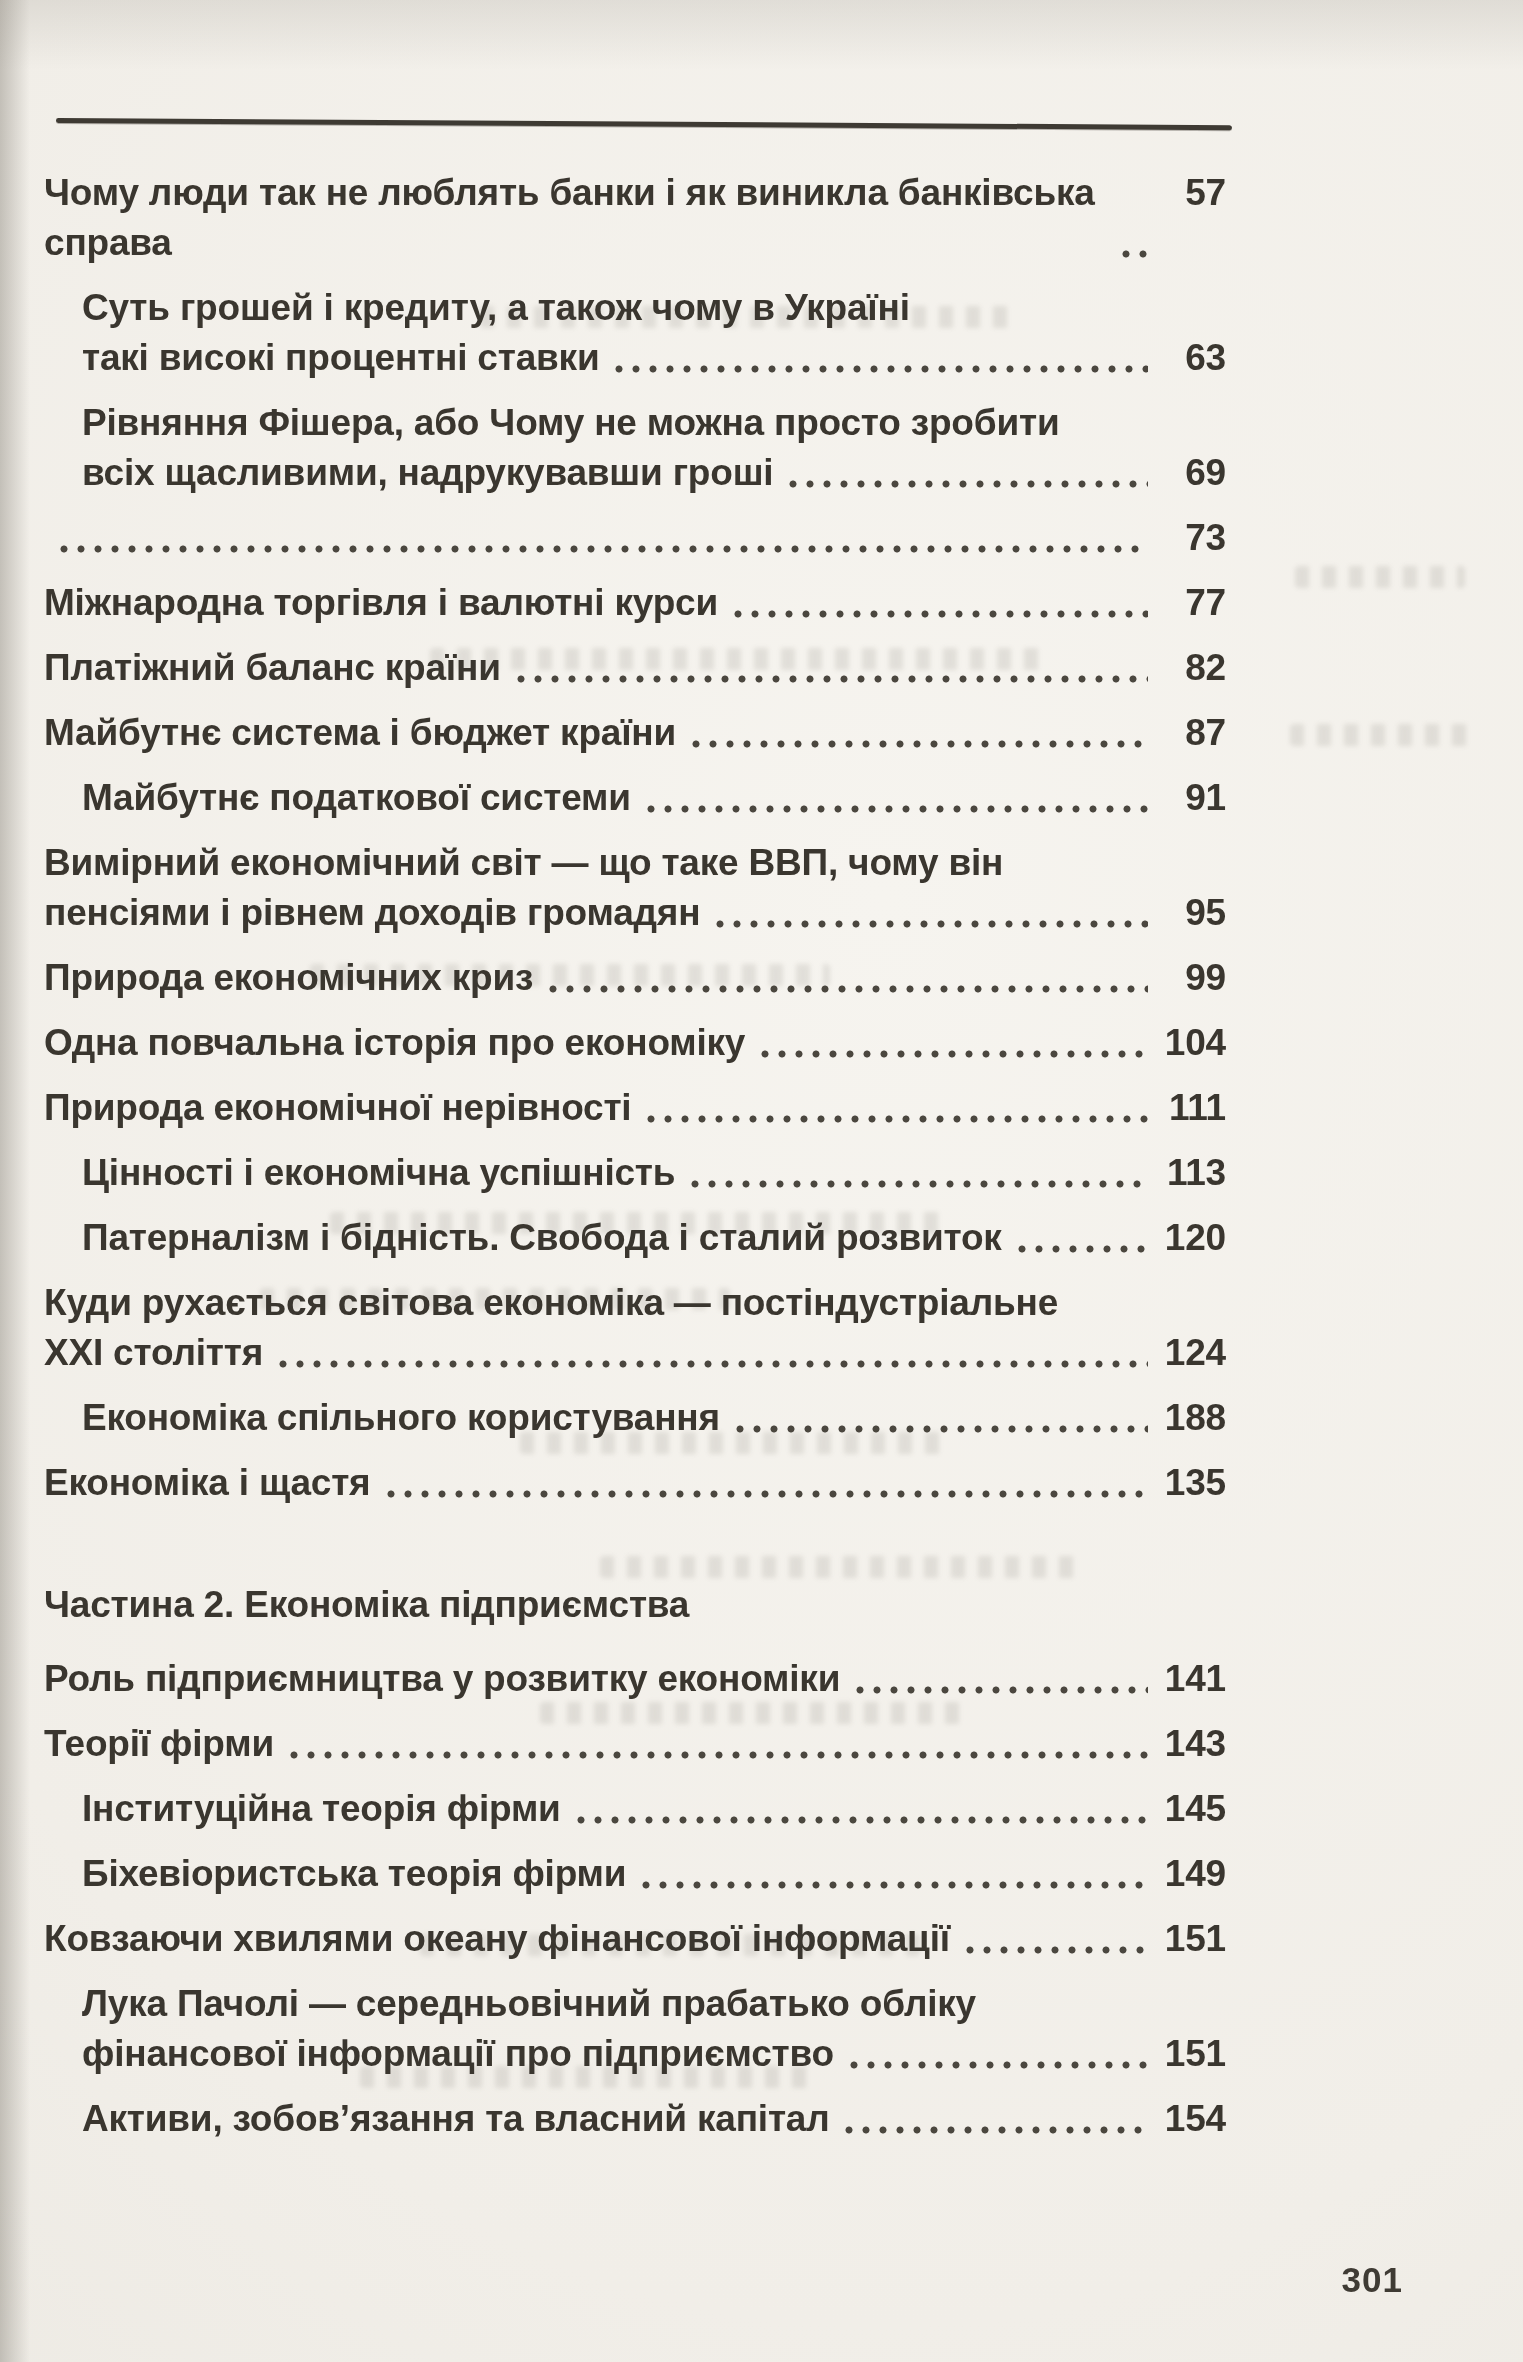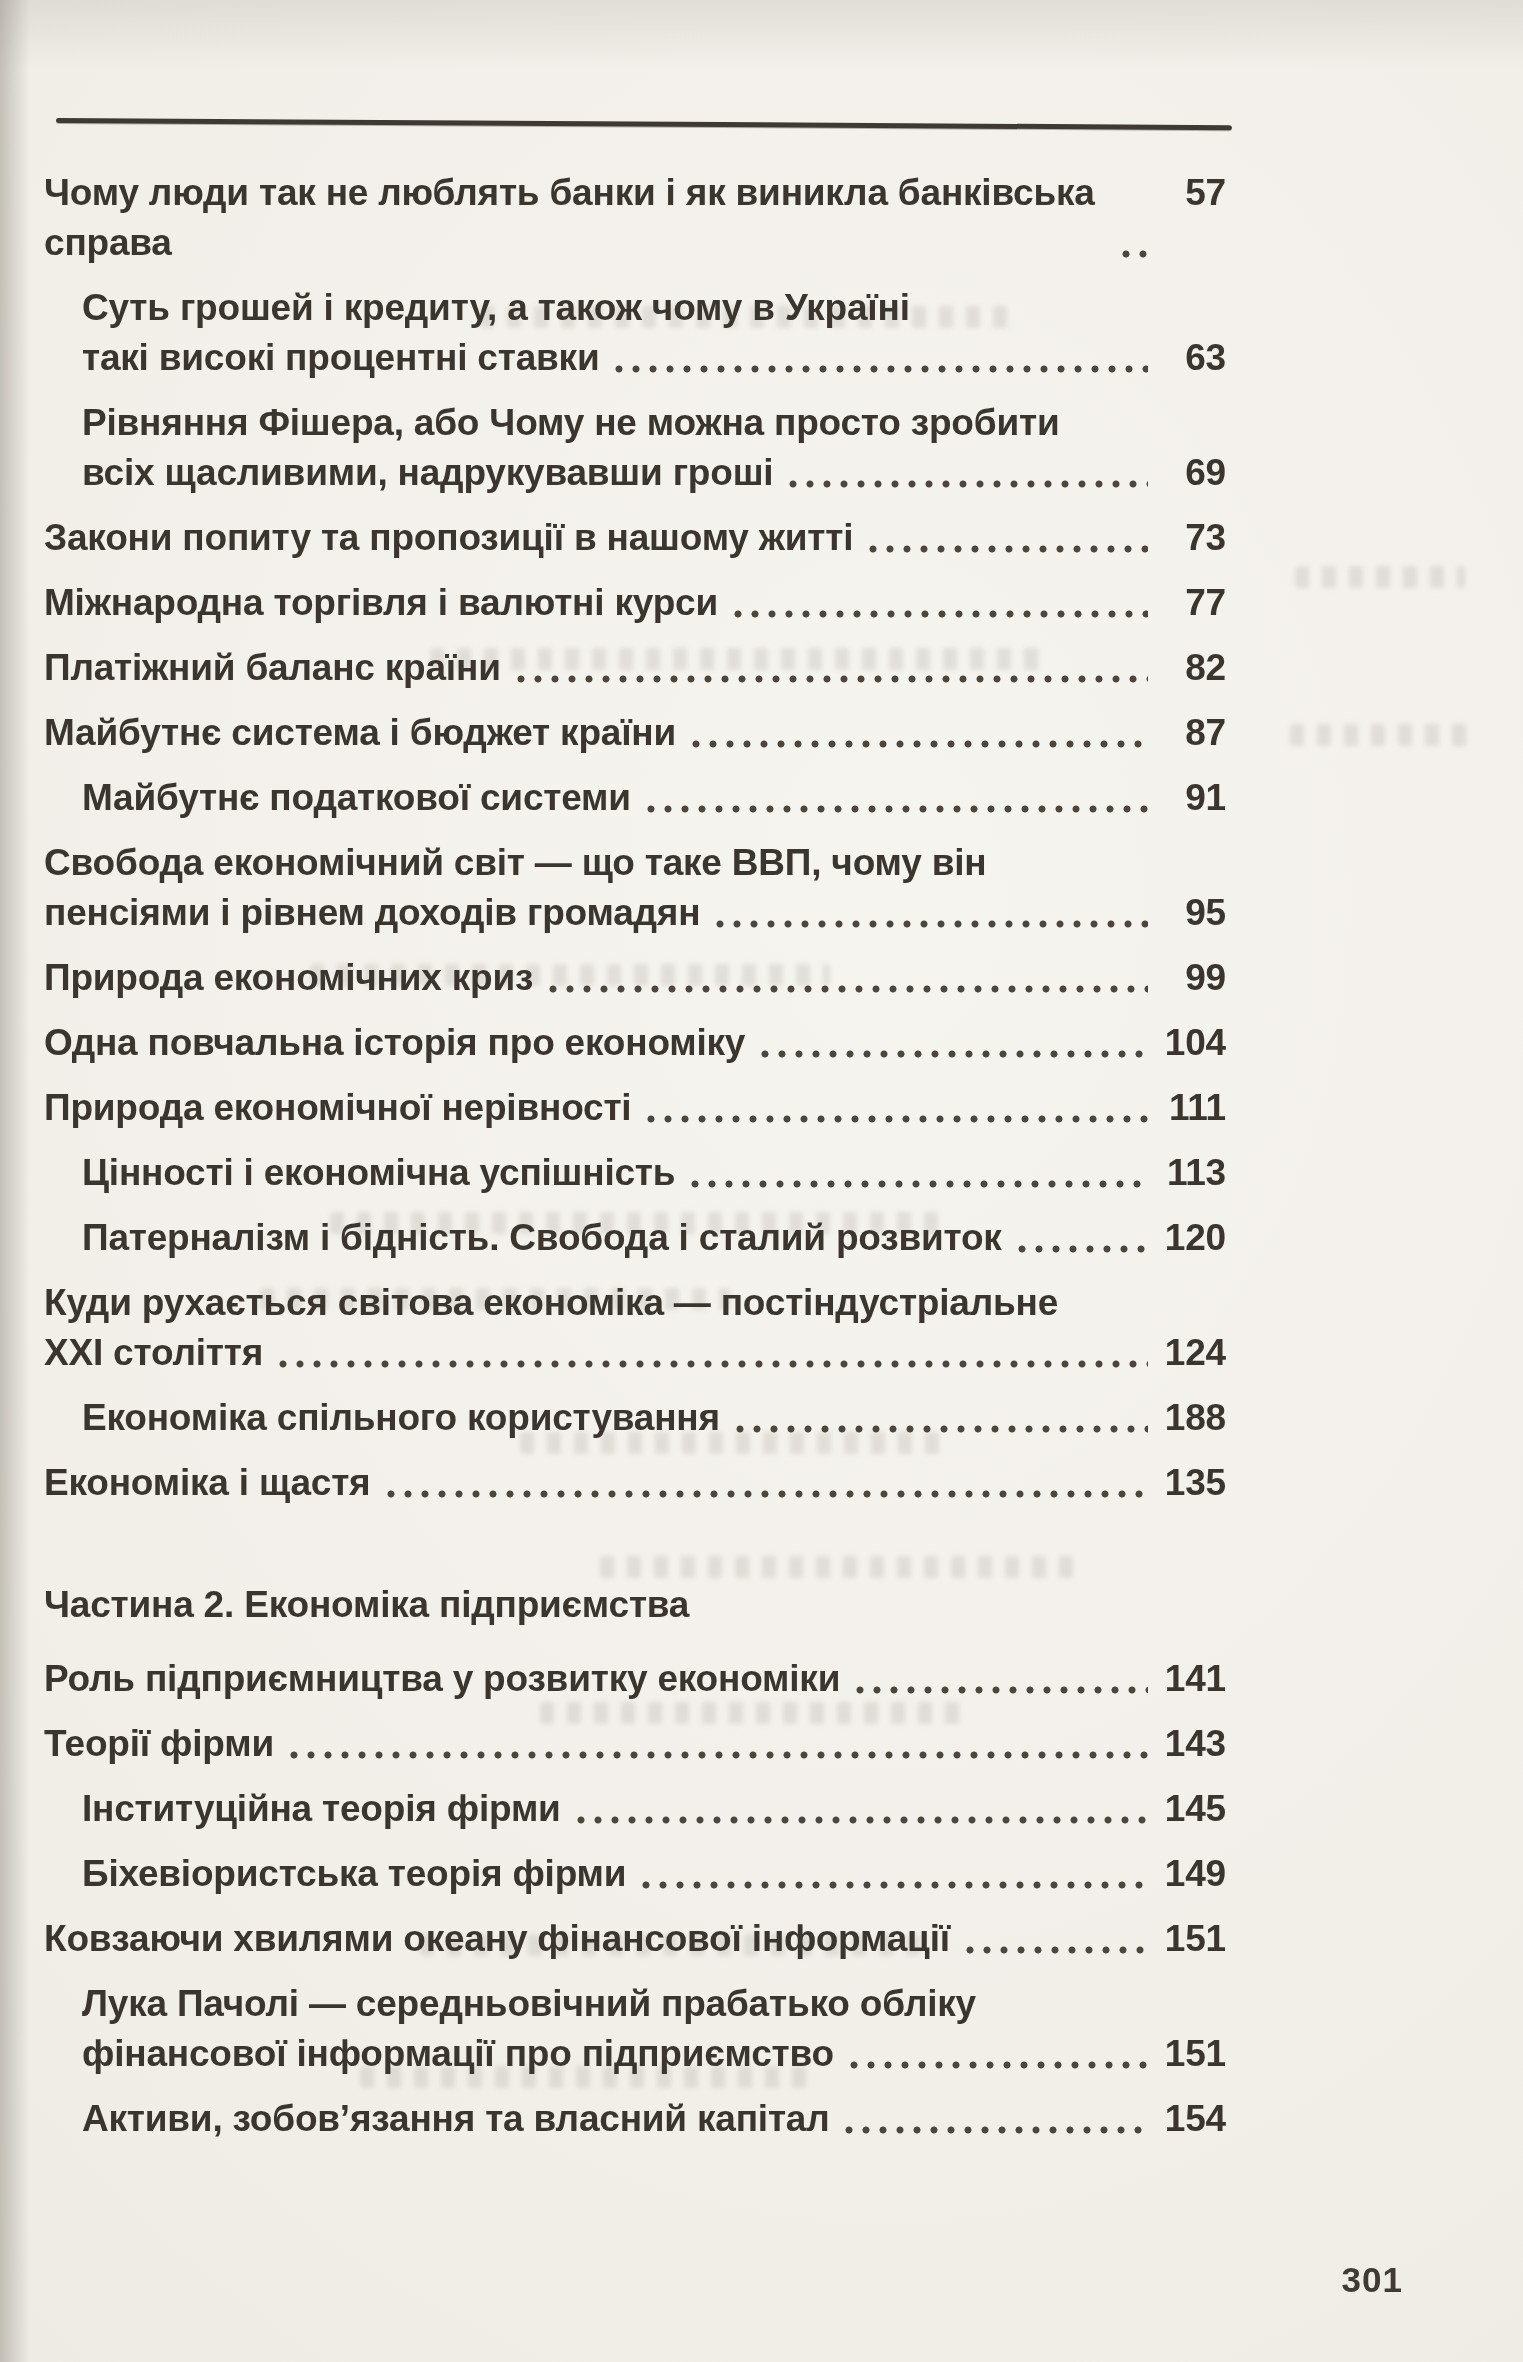--- a/index.html
+++ b/index.html
@@ -101,21 +101,20 @@
       <div class="entry indent">
         <div class="line"><span class="title">Рівняння Фішера, або Чому не можна просто зробити</span></div>
         <div class="line last">
           <span class="title">всіх щасливими, надрукувавши гроші</span>
           <span class="leader"></span>
           <span class="pagenum">69</span>
         </div>
       </div>
       <div class="entry">
         <div class="line last">
-          <span class="title">Закони попиту та пропозиції в нашому житті</span>
           <span class="leader"></span>
           <span class="pagenum">73</span>
         </div>
       </div>
       <div class="entry">
         <div class="line last">
           <span class="title">Міжнародна торгівля і валютні курси</span>
           <span class="leader"></span>
           <span class="pagenum">77</span>
         </div>
@@ -135,21 +134,21 @@
         </div>
       </div>
       <div class="entry indent">
         <div class="line last">
           <span class="title">Майбутнє податкової системи</span>
           <span class="leader"></span>
           <span class="pagenum">91</span>
         </div>
       </div>
       <div class="entry">
-        <div class="line"><span class="title">Свобода економічний світ — що таке ВВП, чому він</span></div>
+        <div class="line"><span class="title">Вимірний економічний світ — що таке ВВП, чому він</span></div>
         <div class="line last">
           <span class="title">пенсіями і рівнем доходів громадян</span>
           <span class="leader"></span>
           <span class="pagenum">95</span>
         </div>
       </div>
       <div class="entry">
         <div class="line last">
           <span class="title">Природа економічних криз</span>
           <span class="leader"></span>

